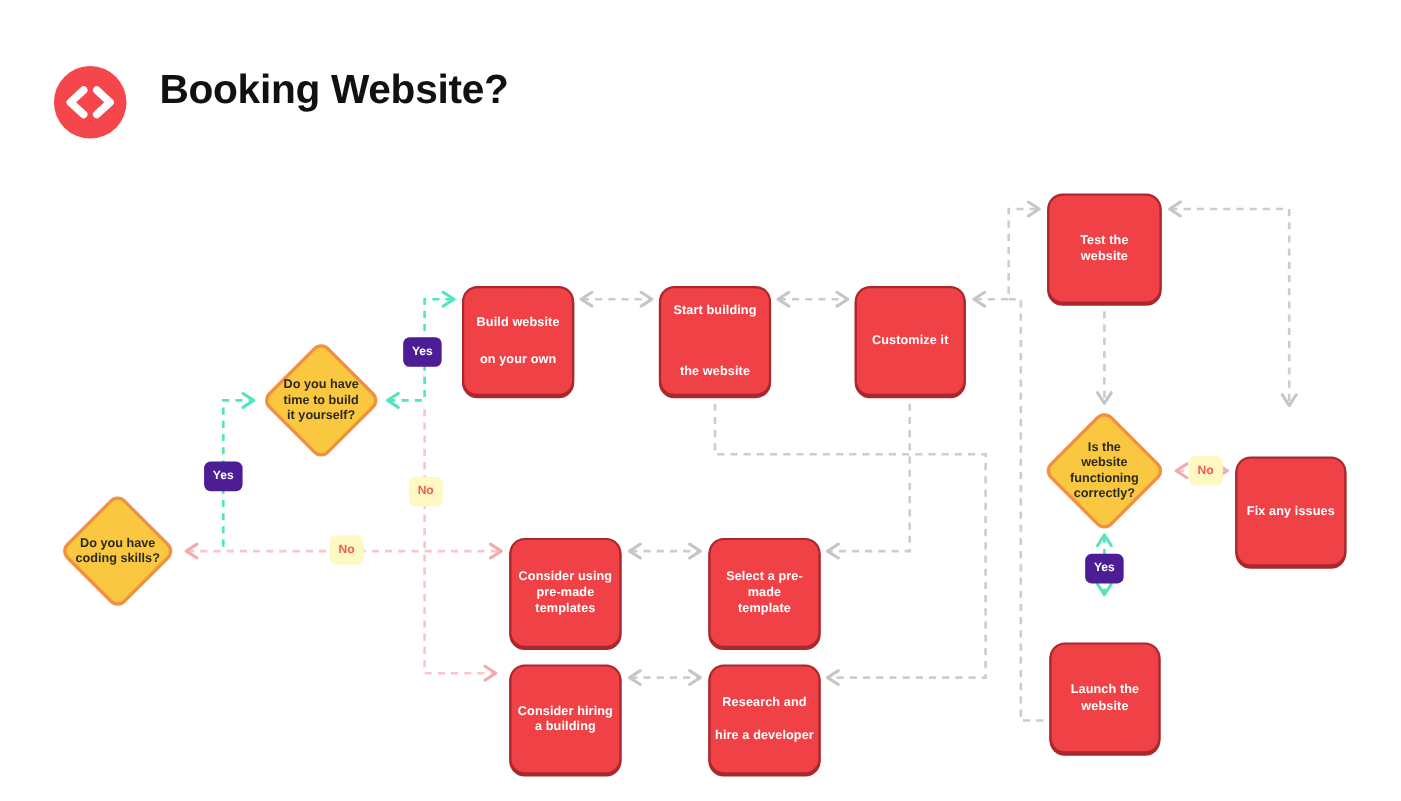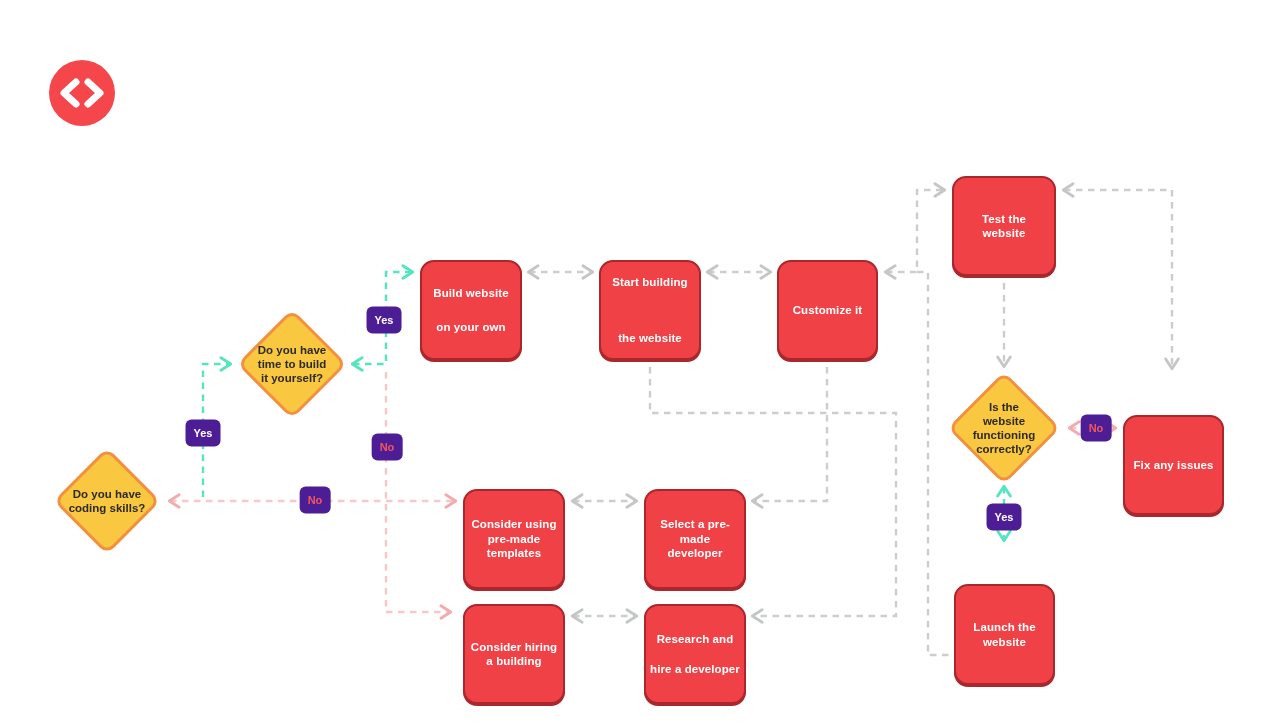--- a/index.html
+++ b/index.html
@@ -19,21 +19,21 @@
            justify-content:center;color:#FFFFFF;font-weight:700;font-size:11.5px;
            line-height:14.5px;text-align:center;letter-spacing:0.1px;z-index:2;box-sizing:border-box;margin-top:38px;}
   .decision{position:absolute;z-index:2;}
   .diamond{position:absolute;background:#F9C840;border:3px solid #F29040;border-radius:10px;
            transform:rotate(45deg);box-sizing:border-box;}
   .dlabel{position:absolute;transform:translate(-50%,-50%);text-align:center;font-weight:700;
           font-size:11.5px;line-height:14px;color:#2B2A24;white-space:nowrap;z-index:3;}
   .badge{position:absolute;transform:translate(-50%,-50%);z-index:4;font-weight:700;
          font-size:11px;line-height:11px;padding:8px 8px;border-radius:6px;}
   .badge.yes{background:#4c1d95;color:#FFFFFF;}
-  .badge.no{background:#4c1d95;color:#F2575C;}
+  .badge.no{background:#fef9c3;color:#F2575C;}
 </style>
 </head>
 <body>
 
 <div id="canvas">
 
   <svg id="wires" width="1274" height="728">
     <defs>
       <marker id="mk-gray" viewBox="0 0 12 12" refX="9" refY="6" markerWidth="7" markerHeight="7" orient="auto-start-reverse">
         <path d="M2.5,1.5 L9.5,6 L2.5,10.5" fill="none" stroke="#C4C7C6" stroke-width="2" stroke-linecap="round" stroke-linejoin="round"></path>
@@ -66,20 +66,21 @@
   </svg>
 
   <div id="logo">
     <svg width="66" height="66" viewBox="0 0 66 66">
       <polyline points="27,22 15,33 27,44" fill="none" stroke="#FFFFFF" stroke-width="7" stroke-linecap="round" stroke-linejoin="round"></polyline>
       <polyline points="39,22 51,33 39,44" fill="none" stroke="#FFFFFF" stroke-width="7" stroke-linecap="round" stroke-linejoin="round"></polyline>
     </svg>
   </div>
 
   <div id="title">
+    <div>Booking Website?</div>
   </div>
 
   <div id="nodes">
       <div class="process" style="left: 420px; top: 222px; width: 102px; height: 100px; gap: 20px;">
         <div class="pline">Build website</div>
         <div class="pline">on your own</div>
       </div>
       <div class="process" style="left: 599px; top: 222px; width: 102px; height: 100px; gap: 41px;">
         <div class="pline">Start building</div>
         <div class="pline">the website</div>
@@ -98,21 +99,21 @@
         <div class="pline">Launch the</div>
         <div class="pline">website</div>
       </div>
       <div class="process" style="left: 463px; top: 451px; width: 102px; height: 100px;">
         <div class="pline">Consider using</div>
         <div class="pline">pre-made</div>
         <div class="pline">templates</div>
       </div>
       <div class="process" style="left: 644px; top: 451px; width: 102px; height: 100px;">
         <div class="pline">Select a pre-made</div>
-        <div class="pline">developer</div>
+        <div class="pline">template</div>
       </div>
       <div class="process" style="left: 463px; top: 566px; width: 102px; height: 100px; text-align: right;">
         <div class="pline">Consider hiring</div>
         <div class="pline">a building</div>
       </div>
       <div class="process" style="left: 644px; top: 566px; width: 102px; height: 100px; gap: 15px;">
         <div class="pline">Research and</div>
         <div class="pline">hire a developer</div>
       </div>
       <div class="decision" style="left: 107px; top: 501px;">

